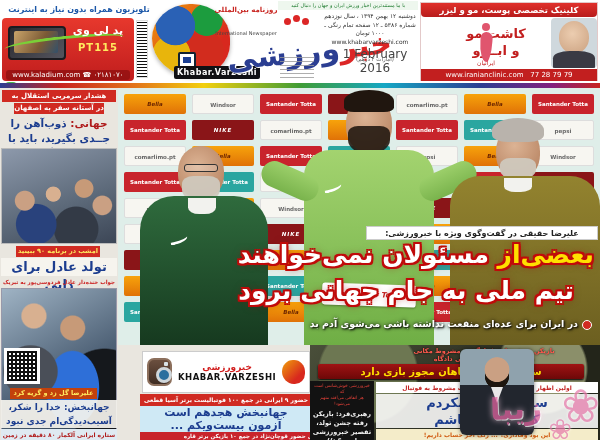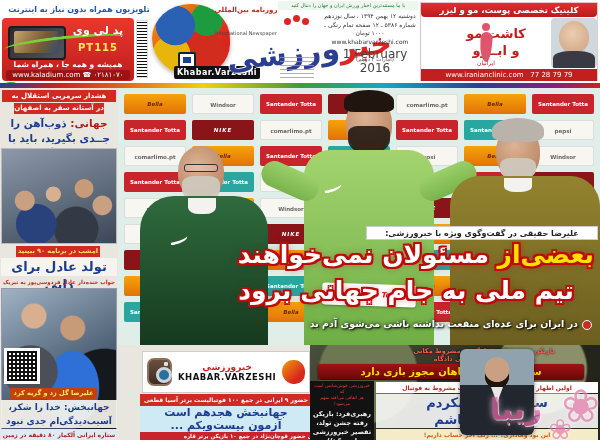--- a/index.html
+++ b/index.html
@@ -236,21 +236,20 @@
 
     <div class="abs lad">
       <div class="abs lad-top">تلویزیون همراه بدون نیاز به اینترنت</div>
       <div class="abs lad-body">
         <div class="abs lad-tv">
           <div class="abs lad-tv-scr"></div>
         </div>
         <div class="abs lad-wave"></div>
         <div class="abs lad-prod">پد لی وی</div>
         <div class="abs lad-model ltr">PT115</div>
-        <div class="abs lad-slogan">همیشه و همه جا ، همراه شما</div>
         <div class="abs lad-web ltr">
           <span>www.kaladium.com</span>
           <span>☎ ۰۲۱۸۱۰۷۰</span>
         </div>
         <div class="abs android"></div>
       </div>
       <div class="abs barcode"></div>
     </div>
 
     <div class="abs logo">

